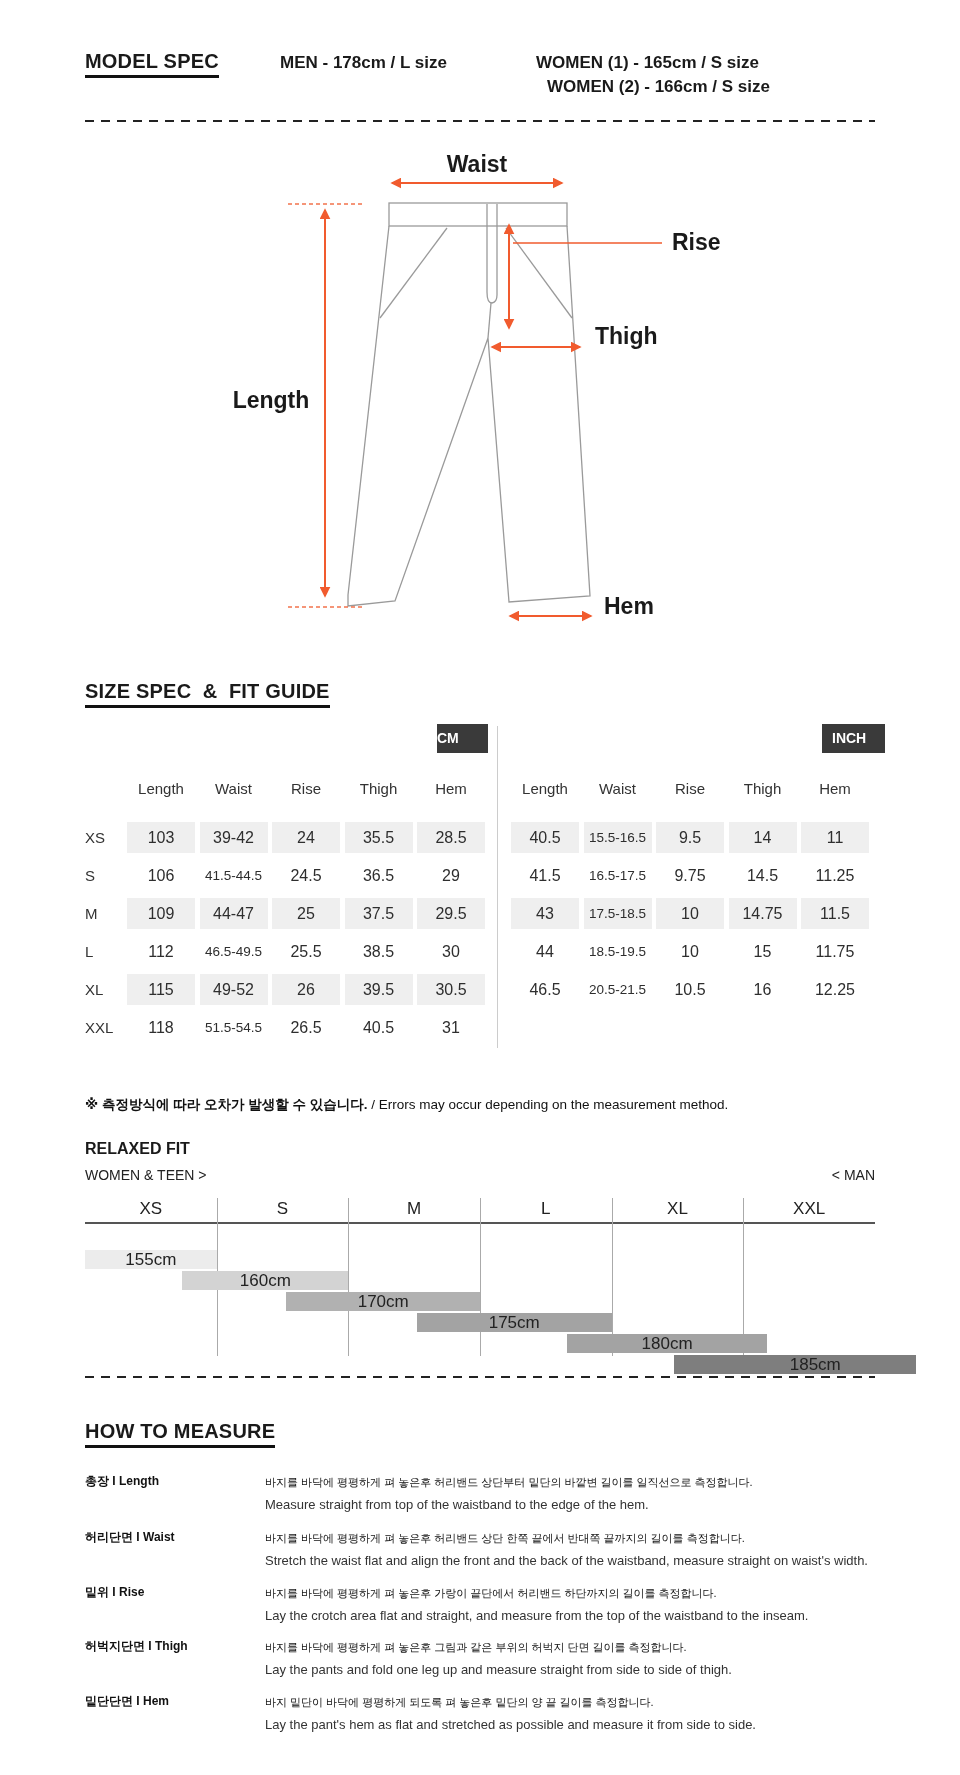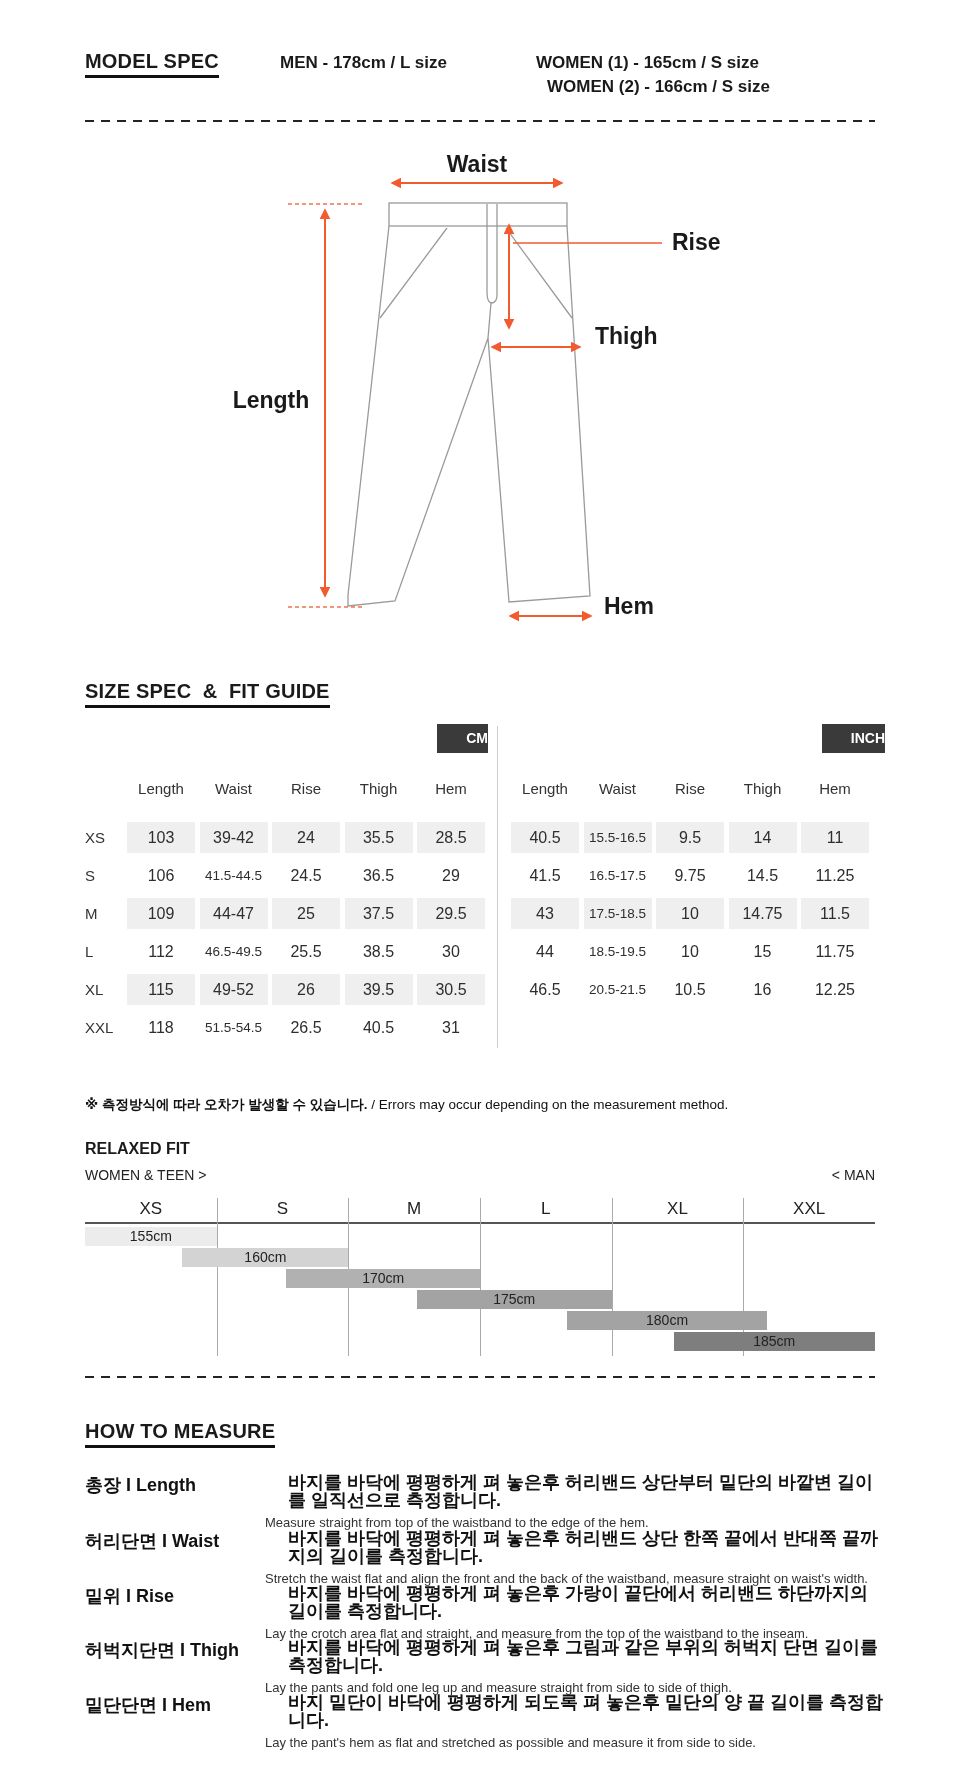--- a/index.html
+++ b/index.html
@@ -4,43 +4,43 @@
 <style>
   html,body{margin:0;padding:0;background:#fff;}
   #page{position:relative;width:932px;height:1775px;background:#fff;overflow:hidden;
         font-family:"Liberation Sans","DejaVu Sans",sans-serif;color:#1a1a1a;}
   .abs{position:absolute;}
   .sec-title{font-size:20px;font-weight:bold;letter-spacing:.2px;border-bottom:3px solid #111;padding-bottom:2px;white-space:pre;}
   .model-line{font-size:17px;font-weight:bold;white-space:pre;}
   .dash-sep{left:85px;width:790px;height:2px;
             background:repeating-linear-gradient(90deg,#222 0 9px,transparent 9px 16px);}
   
-  .unit-badge{background:#3a3a3a;color:#fff;text-align:right;font-size:14px;height:29px;line-height:29px;font-weight:bold;}
+  .unit-badge{background:#3a3a3a;color:#fff;text-align:left;font-size:14px;height:29px;line-height:29px;font-weight:bold;}
   .cols-row{display:flex;height:36px;align-items:center;}
   .col-head{width:68px;margin-right:4.5px;text-align:center;font-size:15px;color:#333;}
   .trow{display:flex;height:38px;align-items:center;}
   .size-label{width:42px;font-size:15px;color:#333;}
   .tcell{width:68px;margin-right:4.5px;height:31px;line-height:31px;text-align:center;font-size:16px;color:#2e2e2e;}
   .tcell.small{font-size:13.5px;}
   .tcell.shade{background:#efefef;}
   #table-divider{left:497px;top:726px;width:1px;height:322px;background:#ccc;}
   #spec-note{left:85px;top:1096px;font-size:13.5px;color:#111;white-space:pre;}
   #spec-note .ko{font-weight:bold;}
   
   #fit-chart{left:85px;top:1140px;width:790px;height:220px;}
   .fc-title{left:0;top:0;font-size:16px;font-weight:bold;}
   .fc-sub{top:27px;font-size:14px;color:#222;}
   .fc-head{top:58px;height:22px;line-height:22px;font-size:17px;text-align:center;color:#222;}
   .fc-topline{left:0;top:82px;width:790px;height:2px;background:#555;}
   .fc-sep{top:58px;width:1px;height:158px;background:#aaa;}
-  .fc-bar{height:19px;line-height:19px;font-size:14px;text-align:center;color:#222;}
+  .fc-bar{height:19px;line-height:19px;font-size:17px;text-align:center;color:#222;margin-top:23px;}
   
-  .measure-term{left:85px;width:175px;font-size:18px;font-weight:bold;color:#111;}
+  .measure-term{left:85px;width:175px;font-size:12px;font-weight:bold;color:#111;}
   .measure-desc{left:265px;width:618px;}
-  .measure-ko{font-size:18px;font-weight:bold;color:#111;line-height:18px;margin-left:23px;}
+  .measure-ko{font-size:11px;font-weight:normal;color:#111;line-height:18px;}
   .measure-en{font-size:13px;color:#333;line-height:18px;margin-top:5px;}
   svg text{font-family:"Liberation Sans","DejaVu Sans",sans-serif;}
 </style>
 </head>
 <body>
 
 <div id="page">
 
   <div class="abs sec-title" style="left:85px;top:50px;">MODEL SPEC</div>
   <div class="abs model-line" style="left:280px;top:53px;">MEN - 178cm / L size</div>
@@ -211,21 +211,21 @@
       <div class="abs fc-sep" style="left: 395px;"></div>
       <div class="abs fc-head" style="left: 526.667px; width: 131.667px;">XL</div>
       <div class="abs fc-sep" style="left: 526.667px;"></div>
       <div class="abs fc-head" style="left: 658.333px; width: 131.667px;">XXL</div>
       <div class="abs fc-sep" style="left: 658.333px;"></div>
       <div class="abs fc-bar" style="left: 0px; width: 131.667px; top: 87px; background: rgb(236, 236, 236);">155cm</div>
       <div class="abs fc-bar" style="left: 97.4333px; width: 165.9px; top: 108px; background: rgb(211, 211, 211);">160cm</div>
       <div class="abs fc-bar" style="left: 201.45px; width: 193.55px; top: 129px; background: rgb(177, 177, 177);">170cm</div>
       <div class="abs fc-bar" style="left: 331.8px; width: 194.867px; top: 150px; background: rgb(163, 163, 163);">175cm</div>
       <div class="abs fc-bar" style="left: 482px; width: 200.133px; top: 171px; background: #a3a3a3;">180cm</div>
-      <div class="abs fc-bar" style="left: 588.55px; width: 201.45px; top: 192px; background: rgb(126, 126, 126);">185cm</div>
+      <div class="abs fc-bar" style="left: 588.55px; width: 201.45px; top: 192px; background: rgb(126, 126, 126); padding-left: 41px;">185cm</div>
     </div>
 
   <div class="abs dash-sep" style="top:1376px;"></div>
 
   <div class="abs sec-title" style="left:85px;top:1420px;">HOW TO MEASURE</div>
   <div id="htm-items">
       <div class="abs measure-term" style="top: 1473px;">총장 I Length</div>
       <div class="abs measure-desc" style="top: 1473px;">
         <div class="measure-ko">바지를 바닥에 평평하게 펴 놓은후 허리밴드 상단부터 밑단의 바깥변 길이를 일직선으로 측정합니다.</div>
         <div class="measure-en">Measure straight from top of the waistband to the edge of the hem.</div>

